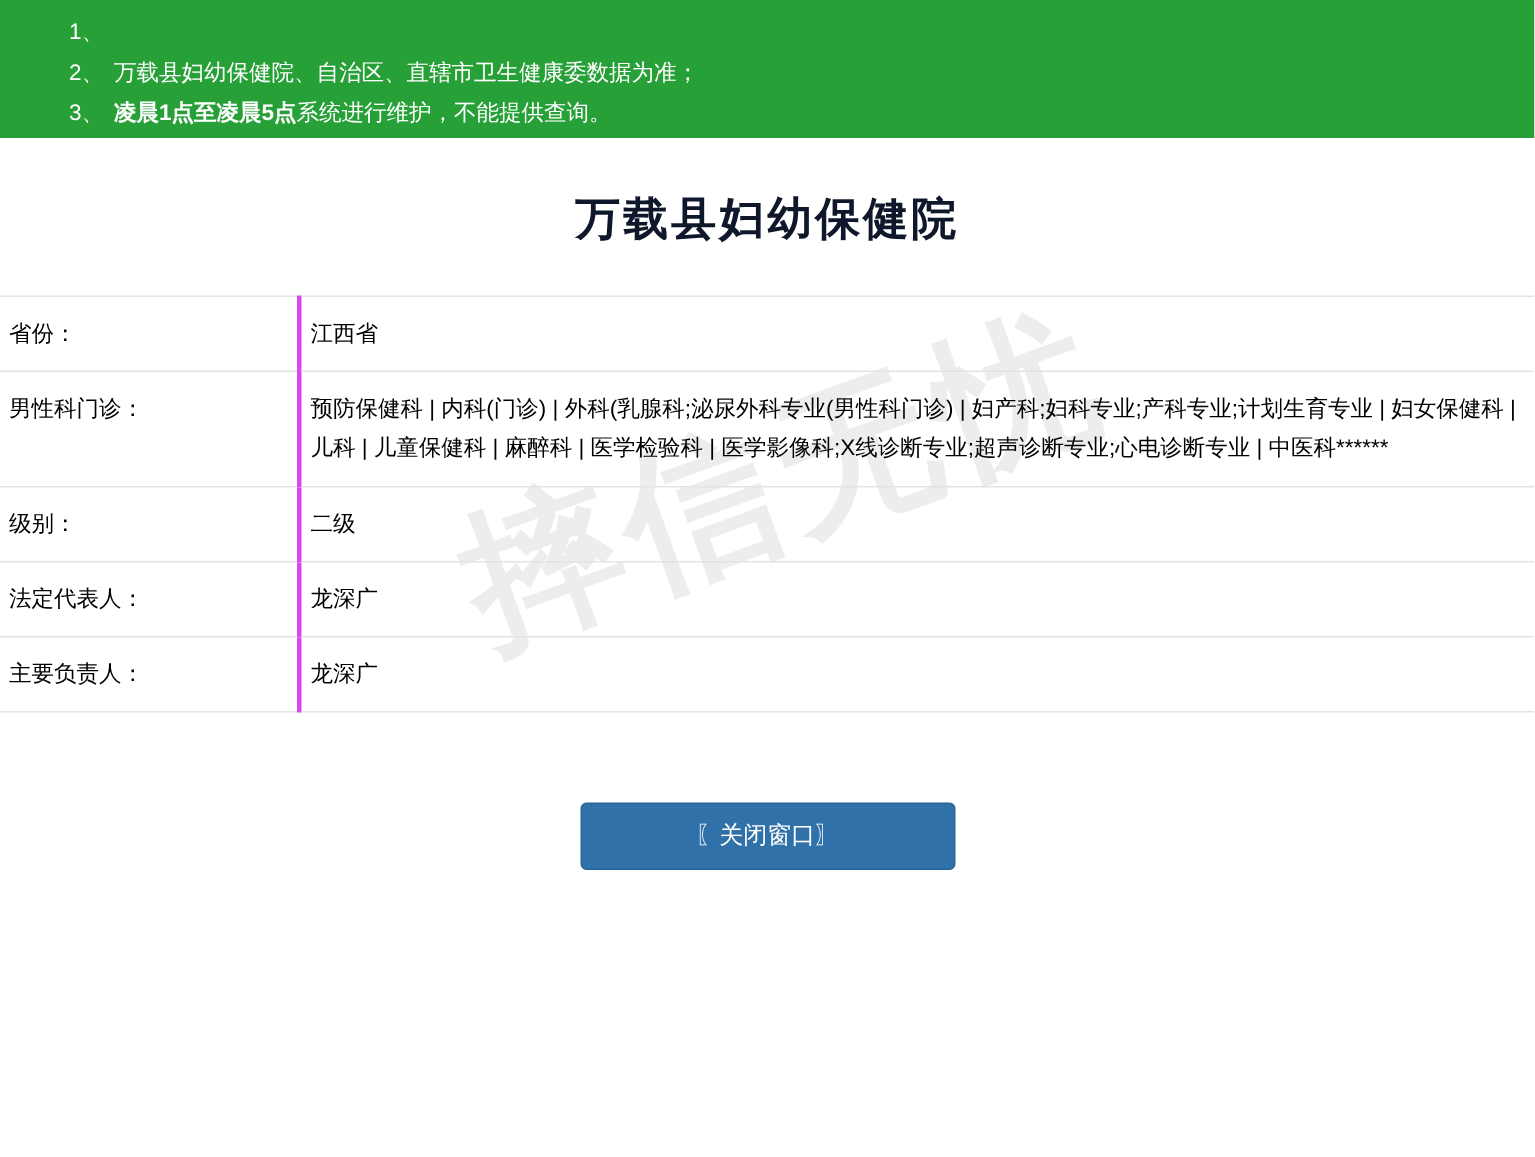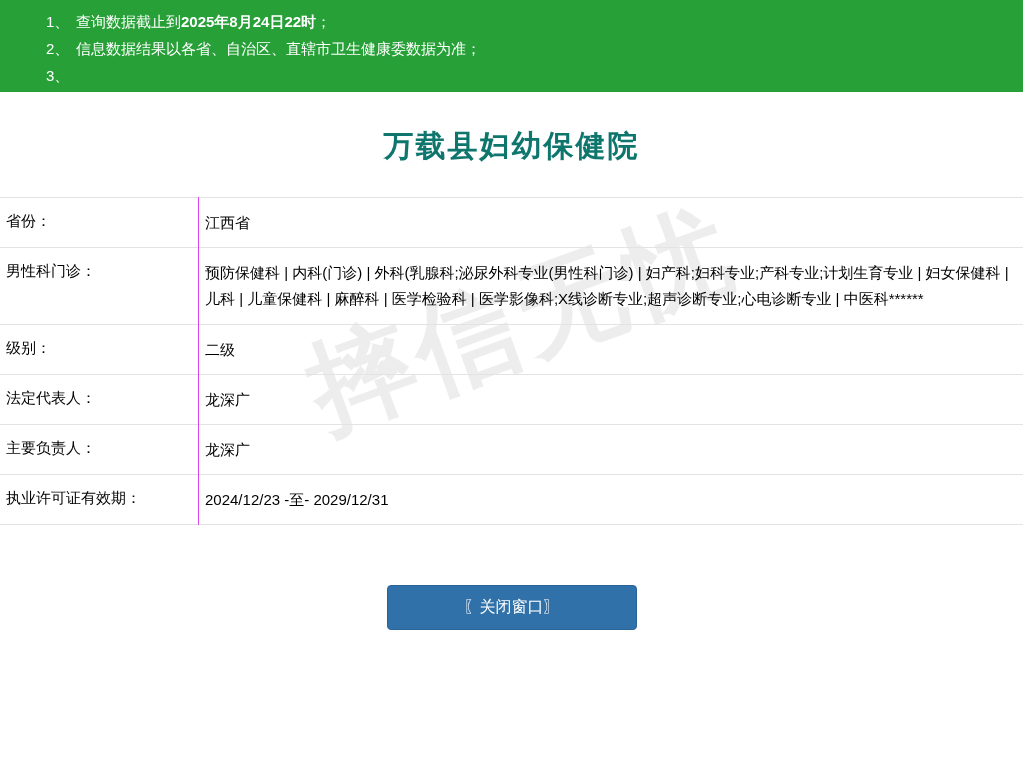--- a/index.html
+++ b/index.html
@@ -43,21 +43,21 @@
 
   
   .title-wrap {
     text-align: center;
     padding: 34px 0 30px 0;
   }
   .doc-title {
     font-size: 30px;
     font-weight: bold;
     letter-spacing: 2px;
-    color: #0f766e;
+    color: #0f172a;
     font-family: "Liberation Serif", serif;
   }
 
   
   table.info {
     width: 100%;
     border-collapse: collapse;
     table-layout: fixed;
     position: relative;
     z-index: 2;
@@ -70,23 +70,22 @@
   }
   table.info td {
     padding: 12px 6px 12px 6px;
     vertical-align: top;
     font-size: 15px;
     line-height: 25px;
     background: transparent;
   }
   td.label {
     width: 186px;
-    border-right: 1px solid #d946ef;
+    border-right: 3px solid #d946ef;
     padding-left: 4px;
-    font-family: Liberation Mono, monospace;
   }
   td.value {
     padding-left: 14px;
   }
   td.value.multiline {
     line-height: 26px;
   }
 
   
   .watermark {
@@ -123,28 +122,28 @@
     cursor: pointer;
     box-sizing: border-box;
   }
 </style>
 </head>
 <body>
 
 <div class="notice-banner">
   <div class="notice-item">
     <span class="notice-num">1、</span>
-    <span class="notice-text"><span>查询数据截止到</span><strong>2025年8月24日22时</strong><span>；</span></span>
   </div>
   <div class="notice-item">
     <span class="notice-num">2、</span>
-    <span class="notice-text"><span>信息数据结果以各省、自治区、直辖市卫生健康委数据为准；</span><strong></strong><span></span></span>
+    <span class="notice-text"><span>万载县妇幼保健院、自治区、直辖市卫生健康委数据为准；</span><strong></strong><span></span></span>
   </div>
   <div class="notice-item">
     <span class="notice-num">3、</span>
+    <span class="notice-text"><span></span><strong>凌晨1点至凌晨5点</strong><span>系统进行维护，不能提供查询。</span></span>
   </div>
 </div>
 
 <div class="title-wrap">
   <div class="doc-title">万载县妇幼保健院</div>
 </div>
 
 <div class="watermark">摔信无忧</div>
 
 <table class="info">
@@ -162,23 +161,19 @@
     <td class="value">二级</td>
   </tr>
   <tr>
     <td class="label">法定代表人：</td>
     <td class="value">龙深广</td>
   </tr>
   <tr>
     <td class="label">主要负责人：</td>
     <td class="value">龙深广</td>
   </tr>
-  <tr>
-    <td class="label">执业许可证有效期：</td>
-    <td class="value">2024/12/23 -至- 2029/12/31</td>
-  </tr>
 </tbody>
   </table>
 
 <div class="footer">
   <div class="close-btn">〖关闭窗口〗</div>
   
 </div>
 
 </body></html>

